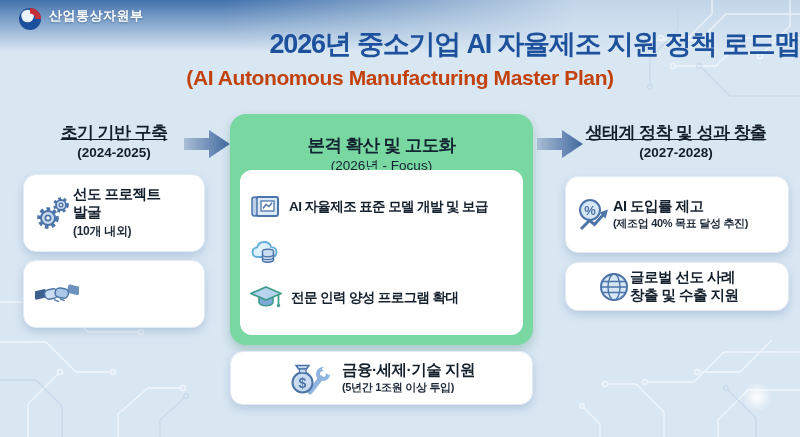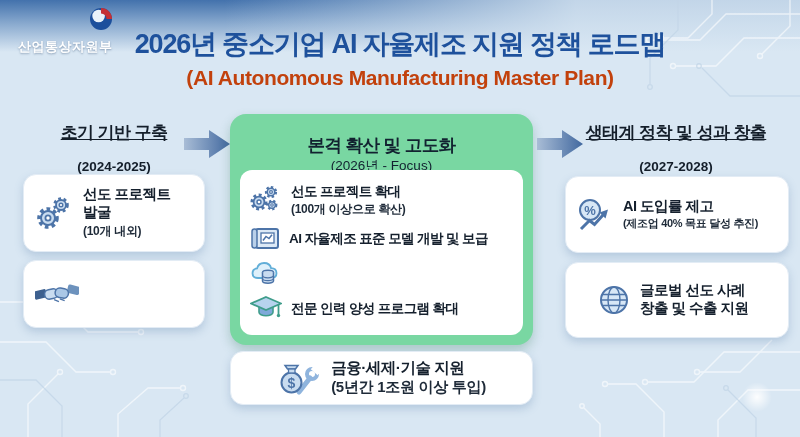--- a/index.html
+++ b/index.html
@@ -5,38 +5,38 @@
   html,body{margin:0;padding:0;}
   .page{position:relative;width:800px;height:437px;background:#d9e7f3;overflow:hidden;
         font-family:"Liberation Sans","DejaVu Sans",sans-serif;color:#15202d;}
   .top-band{position:absolute;left:0;top:0;width:800px;height:52px;
         background:linear-gradient(180deg,rgba(62,110,170,.97) 0%,rgba(70,118,176,.55) 45%,rgba(70,118,176,0) 100%);}
   .top-band-fade{position:absolute;left:0;top:0;width:800px;height:52px;
         background:linear-gradient(90deg,rgba(217,231,243,0) 28%,rgba(217,231,243,.85) 72%);}
   .circuits{position:absolute;left:0;top:0;pointer-events:none;}
   .sparkle{position:absolute;left:742px;top:382px;width:30px;height:30px;border-radius:50%;
         background:radial-gradient(circle,rgba(255,255,255,.95) 0%,rgba(255,255,255,0) 70%);}
-  .logo-row{position:absolute;left:18px;top:7px;display:flex;align-items:flex-end;gap:7px;flex-direction:column;}
+  .logo-row{position:absolute;left:18px;top:7px;display:flex;align-items:flex-start;gap:7px;}
   .agency{color:#ffffff;font-size:13px;font-weight:700;letter-spacing:.5px;text-shadow:0 1px 2px rgba(20,50,90,.4);}
-  .title{position:absolute;top:26px;left:0;width:100%;text-align:center;
+  .title{position:absolute;top:26px;left:0;width:100%;text-align:right;
         font-size:27px;font-weight:800;color:#1e519c;letter-spacing:-1.2px;}
   .subtitle{position:absolute;top:66px;left:0;width:100%;text-align:center;
         font-size:21px;font-weight:700;color:#c2410c;letter-spacing:-.4px;}
   .col-head{position:absolute;text-align:center;color:#141e2a;}
   .col-title{font-size:17px;font-weight:800;letter-spacing:-.6px;text-decoration:underline;}
-  .col-period{font-size:13.5px;font-weight:700;margin-top:15px;}
+  .col-period{font-size:13.5px;font-weight:700;margin-top:1px;}
   #ph1-head{left:23px;top:121px;width:182px;}
   #ph3-head{left:561px;top:121px;width:230px;}
   .card{position:absolute;background:#ffffff;border:1px solid #e3ecf5;border-radius:13px;
-        box-shadow:0 4px 9px rgba(88,124,168,.28);display:flex;align-items:center;gap:10px;
+        box-shadow:0 4px 9px rgba(88,124,168,.28);display:flex;align-items:center;
         padding:0 11px;box-sizing:border-box;}
   #l-card1{left:23px;top:174px;width:182px;height:78px;}
   #l-card2{left:23px;top:260px;width:182px;height:68px;}
   #r-card1{left:565px;top:176px;width:224px;height:77px;}
-  #r-card2{left:565px;top:262px;width:224px;height:76px;padding-left:32px;}
+  #r-card2{left:565px;top:262px;width:224px;height:49px;padding-left:32px;}
   #support-card{left:230px;top:351px;width:303px;height:54px;justify-content:center;gap:12px;}
   .card-title{font-size:14.5px;font-weight:800;color:#15202d;line-height:1.22;letter-spacing:-.5px;white-space:nowrap;}
   .card-note{font-size:12px;font-weight:600;color:#1e2a38;margin-top:1px;letter-spacing:-.3px;white-space:nowrap;}
   .card-note.small{font-size:11px;}
   .green-panel{position:absolute;left:230px;top:114px;width:303px;height:231px;background:#79d7a2;
         border-radius:16px;box-shadow:0 5px 11px rgba(70,135,105,.33);}
   .gp-title{margin-top:19px;text-align:center;font-size:17.5px;font-weight:800;color:#122230;letter-spacing:-.6px;}
   .gp-period{text-align:center;font-size:13.5px;font-weight:400;color:#122230;}
   .gp-inner{position:absolute;left:10px;top:56px;right:10px;bottom:10px;background:#ffffff;border-radius:12px;
         display:flex;flex-direction:column;justify-content:space-evenly;padding:5px 10px;box-sizing:border-box;}
@@ -151,39 +151,20 @@
     </linearGradient>
       </defs>
     <polygon points="0,11 25,11 25,3 46,17 25,31 25,23 0,23" fill="url(#ag1)"></polygon>
   </svg>
 
   <div class="green-panel">
     <div class="gp-title">본격 확산 및 고도화</div>
     <div class="gp-period">(2026년 - Focus)</div>
     <div class="gp-inner">
 
-      <div class="gp-row">
-        <svg class="icon" width="32" height="32" viewBox="0 0 32 32">
-          <g stroke="#4d74a8" fill="#c9dcf0">
-            <circle cx="21" cy="8" r="4.6" fill="none" stroke-width="3" stroke-dasharray="2.2 2"></circle>
-            <circle cx="21" cy="8" r="3.8" stroke-width="1.5"></circle>
-            <circle cx="21" cy="8" r="1.4" fill="#ffffff" stroke-width="1.2"></circle>
-            <circle cx="22" cy="21" r="4" fill="none" stroke-width="2.8" stroke-dasharray="2 1.9"></circle>
-            <circle cx="22" cy="21" r="3.3" stroke-width="1.4"></circle>
-            <circle cx="22" cy="21" r="1.2" fill="#ffffff" stroke-width="1.1"></circle>
-            <circle cx="9" cy="18" r="6.6" fill="none" stroke-width="3.8" stroke-dasharray="2.7 2.4"></circle>
-            <circle cx="9" cy="18" r="5.4" stroke-width="1.8"></circle>
-            <circle cx="9" cy="18" r="2" fill="#ffffff" stroke-width="1.4"></circle>
-          </g>
-        </svg>
-        <div>
-          <div class="gp-row-title">선도 프로젝트 확대</div>
-          <div class="gp-row-note">(100개 이상으로 확산)</div>
-        </div>
-      </div>
 
       <div class="gp-row">
         <svg class="icon" width="30" height="26" viewBox="0 0 30 26">
           <rect x="6" y="3" width="22" height="19" rx="2" fill="#dce9f6" stroke="#4d74a8" stroke-width="2"></rect>
           <rect x="2" y="3" width="5" height="19" rx="2.5" fill="#b9d0ea" stroke="#4d74a8" stroke-width="1.5"></rect>
           <rect x="11" y="7" width="13" height="10" fill="#ffffff" stroke="#4d74a8" stroke-width="1.3"></rect>
           <polyline points="13,14.5 16,10.5 19,12.5 22,8.8" fill="none" stroke="#4d74a8" stroke-width="1.5"></polyline>
         </svg>
         <div class="gp-row-title">AI 자율제조 표준 모델 개발 및 보급</div>
       </div>
@@ -255,17 +236,17 @@
       <path d="M22 32 L33 18" stroke="#8fb4dd" stroke-width="5" stroke-linecap="round"></path>
       <circle cx="35" cy="14" r="5" fill="none" stroke="#8fb4dd" stroke-width="4"></circle>
       <rect x="35" y="5" width="9" height="7" fill="#ffffff" transform="rotate(40 38 9)"></rect>
       <path d="M10.5 9 h8 l2.5 -3.5 h-13 z" fill="#c9dcf0" stroke="#4d74a8" stroke-width="1.5"></path>
       <circle cx="14.5" cy="22.5" r="10" fill="#c9dcf0" stroke="#4d74a8" stroke-width="2"></circle>
       <rect x="11.5" y="9" width="6.5" height="4" fill="#c9dcf0" stroke="#4d74a8" stroke-width="1.3"></rect>
       <text x="14.5" y="27.5" text-anchor="middle" font-size="14" font-weight="bold" fill="#4d74a8">$</text>
     </svg>
     <div class="card-text">
       <div class="card-title" style="font-size:15.5px">금융·세제·기술 지원</div>
-      <div class="card-note" style="font-size:15px">(5년간 1조원 이상 투입)</div>
+      <div class="card-note" style="font-size:11px">(5년간 1조원 이상 투입)</div>
     </div>
   </div>
 
 </div>
 
 </body></html>

